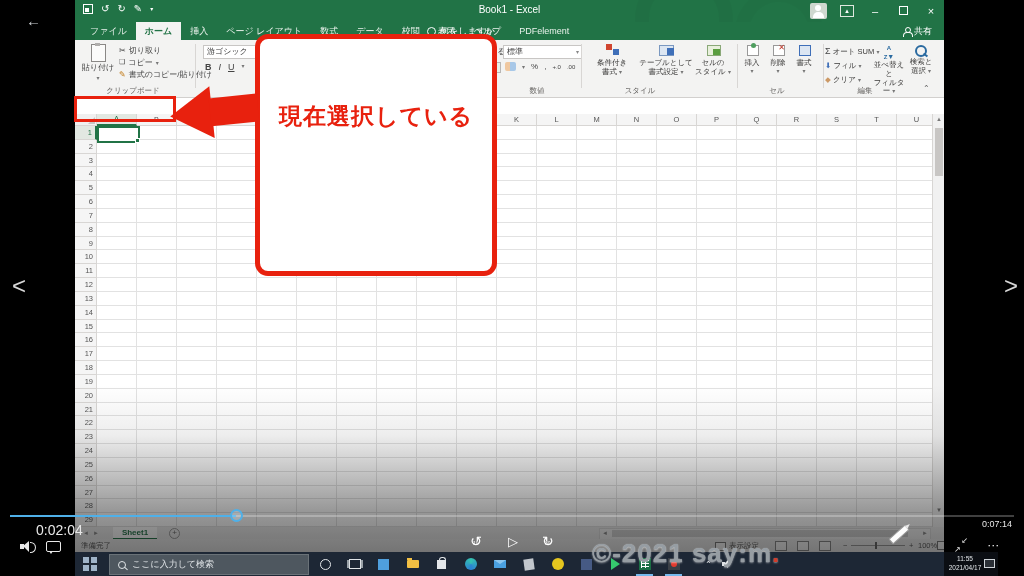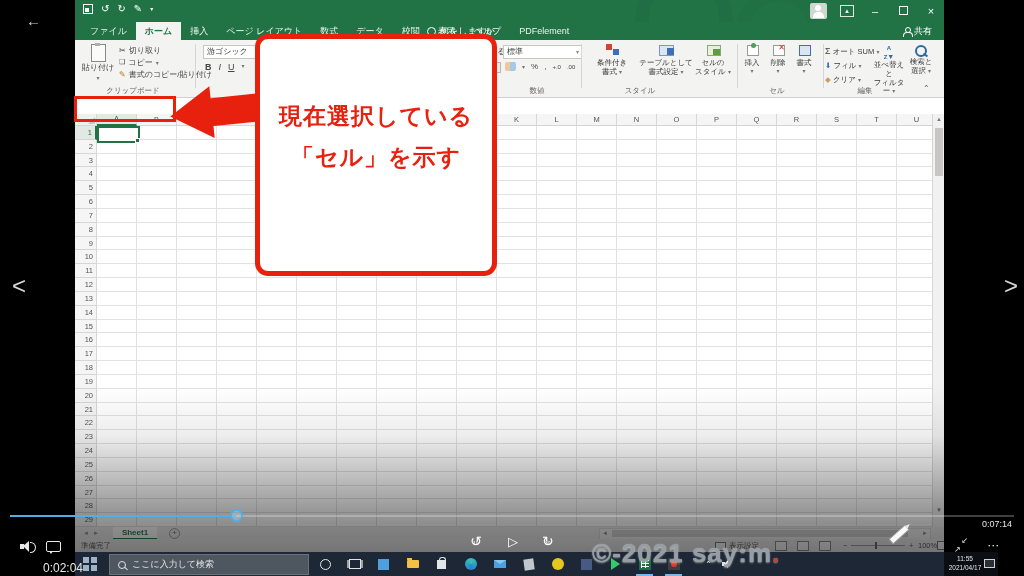--- a/index.html
+++ b/index.html
@@ -5,21 +5,21 @@
   html,body{margin:0;padding:0;background:#000;}
   body{width:1024px;height:576px;position:relative;overflow:hidden;
        font-family:"Liberation Sans","DejaVu Sans",sans-serif;
        -webkit-font-smoothing:antialiased;}
   .abs{position:absolute;}
 
   
   #back-arrow{left:26px;top:12px;color:#cfd3d6;font-size:15px;}
   #prev-chevron{left:12px;top:272px;color:#d8d8d8;font-size:24px;font-weight:300;}
   #next-chevron{left:1004px;top:272px;color:#d8d8d8;font-size:24px;font-weight:300;}
-  #time-left{left:43px;top:522px;color:#e8e8e8;font-size:12px;margin-top:39px;}
+  #time-left{left:36px;top:522px;color:#e8e8e8;font-size:14px;}
   #time-right{left:982px;top:519px;color:#e8e8e8;font-size:9px;}
   .spk{left:20px;top:541px;width:16px;height:11px;}
   .spk .bx{position:absolute;left:0;top:3px;width:4px;height:5px;background:#e8e8e8;}
   .spk .tr{position:absolute;left:3px;top:0;width:0;height:0;border-right:6px solid #e8e8e8;border-top:5px solid transparent;border-bottom:6px solid transparent;}
   .spk .wv{position:absolute;left:10px;top:1px;width:5px;height:9px;border:1px solid #e8e8e8;border-left:none;border-radius:0 6px 6px 0;}
   #cc-icon{left:46px;top:541px;width:13px;height:9px;border:1px solid #e8e8e8;border-radius:2px;}
   #cc-icon::after{content:"";position:absolute;left:2px;bottom:-3px;border-left:2px solid transparent;border-right:2px solid transparent;border-top:3px solid #e8e8e8;}
   #transport{left:470px;top:533px;width:90px;height:20px;color:#fff;}
   .tbtn{position:absolute;top:0;font-size:14px;color:#fff;}
   .tbtn .n{position:absolute;left:3px;top:7px;font-size:5px;}
@@ -199,20 +199,21 @@
   <div class="abs" id="titlebar" style="background:#217346;">
     <div class="tb-deco" style="left:560px;top:-30px;width:70px;height:70px;opacity:.25;"></div>
     <div class="tb-deco" style="left:660px;top:-12px;width:60px;height:60px;opacity:.2;"></div>
     <div id="qat">
       <span class="qat-save"></span>
       <span>↺</span>
       <span>↻</span>
       <span>✎</span>
       <span class="dd" style="color:#fff;">▾</span>
     </div>
+    <div class="abs" id="win-title">Book1 - Excel</div>
     <div class="abs" id="avatar"></div>
     <div class="abs" id="ribbon-opt">▴</div>
     <div class="abs winbtn" id="win-min">–</div>
     <div class="abs winbtn" id="win-restore"><i></i></div>
     <div class="abs winbtn" id="win-close">×</div>
   </div>
 
   <div class="abs" id="tabrow" style="background:#217346;">
     <div id="tabs">
         <div class="rtab">ファイル</div>
@@ -1058,21 +1059,20 @@
   </div>
 </div>
 
 <div class="abs" id="namebox-outline" style="border-color:#e8210e;"></div>
 <div class="abs" id="red-arrow">
   <div class="head"></div>
   <div class="tail"></div>
 </div>
 <div class="abs" id="callout" style="border-color:#e8210e;color:#e8210e;">
   <div class="l2">現在選択している</div>
-  <div class="l3">「セル」を示す</div>
 </div>
 
 <div class="abs" id="scrim"></div>
 <div class="abs" id="pencil-cursor" style="z-index:34;"></div>
 <div class="abs" id="watermark"><span>©-2021 say:m</span><span class="reddot">.</span></div>
 
 <div class="abs" id="taskbar">
   <div id="start-btn">
       <i></i>
       <i></i>

